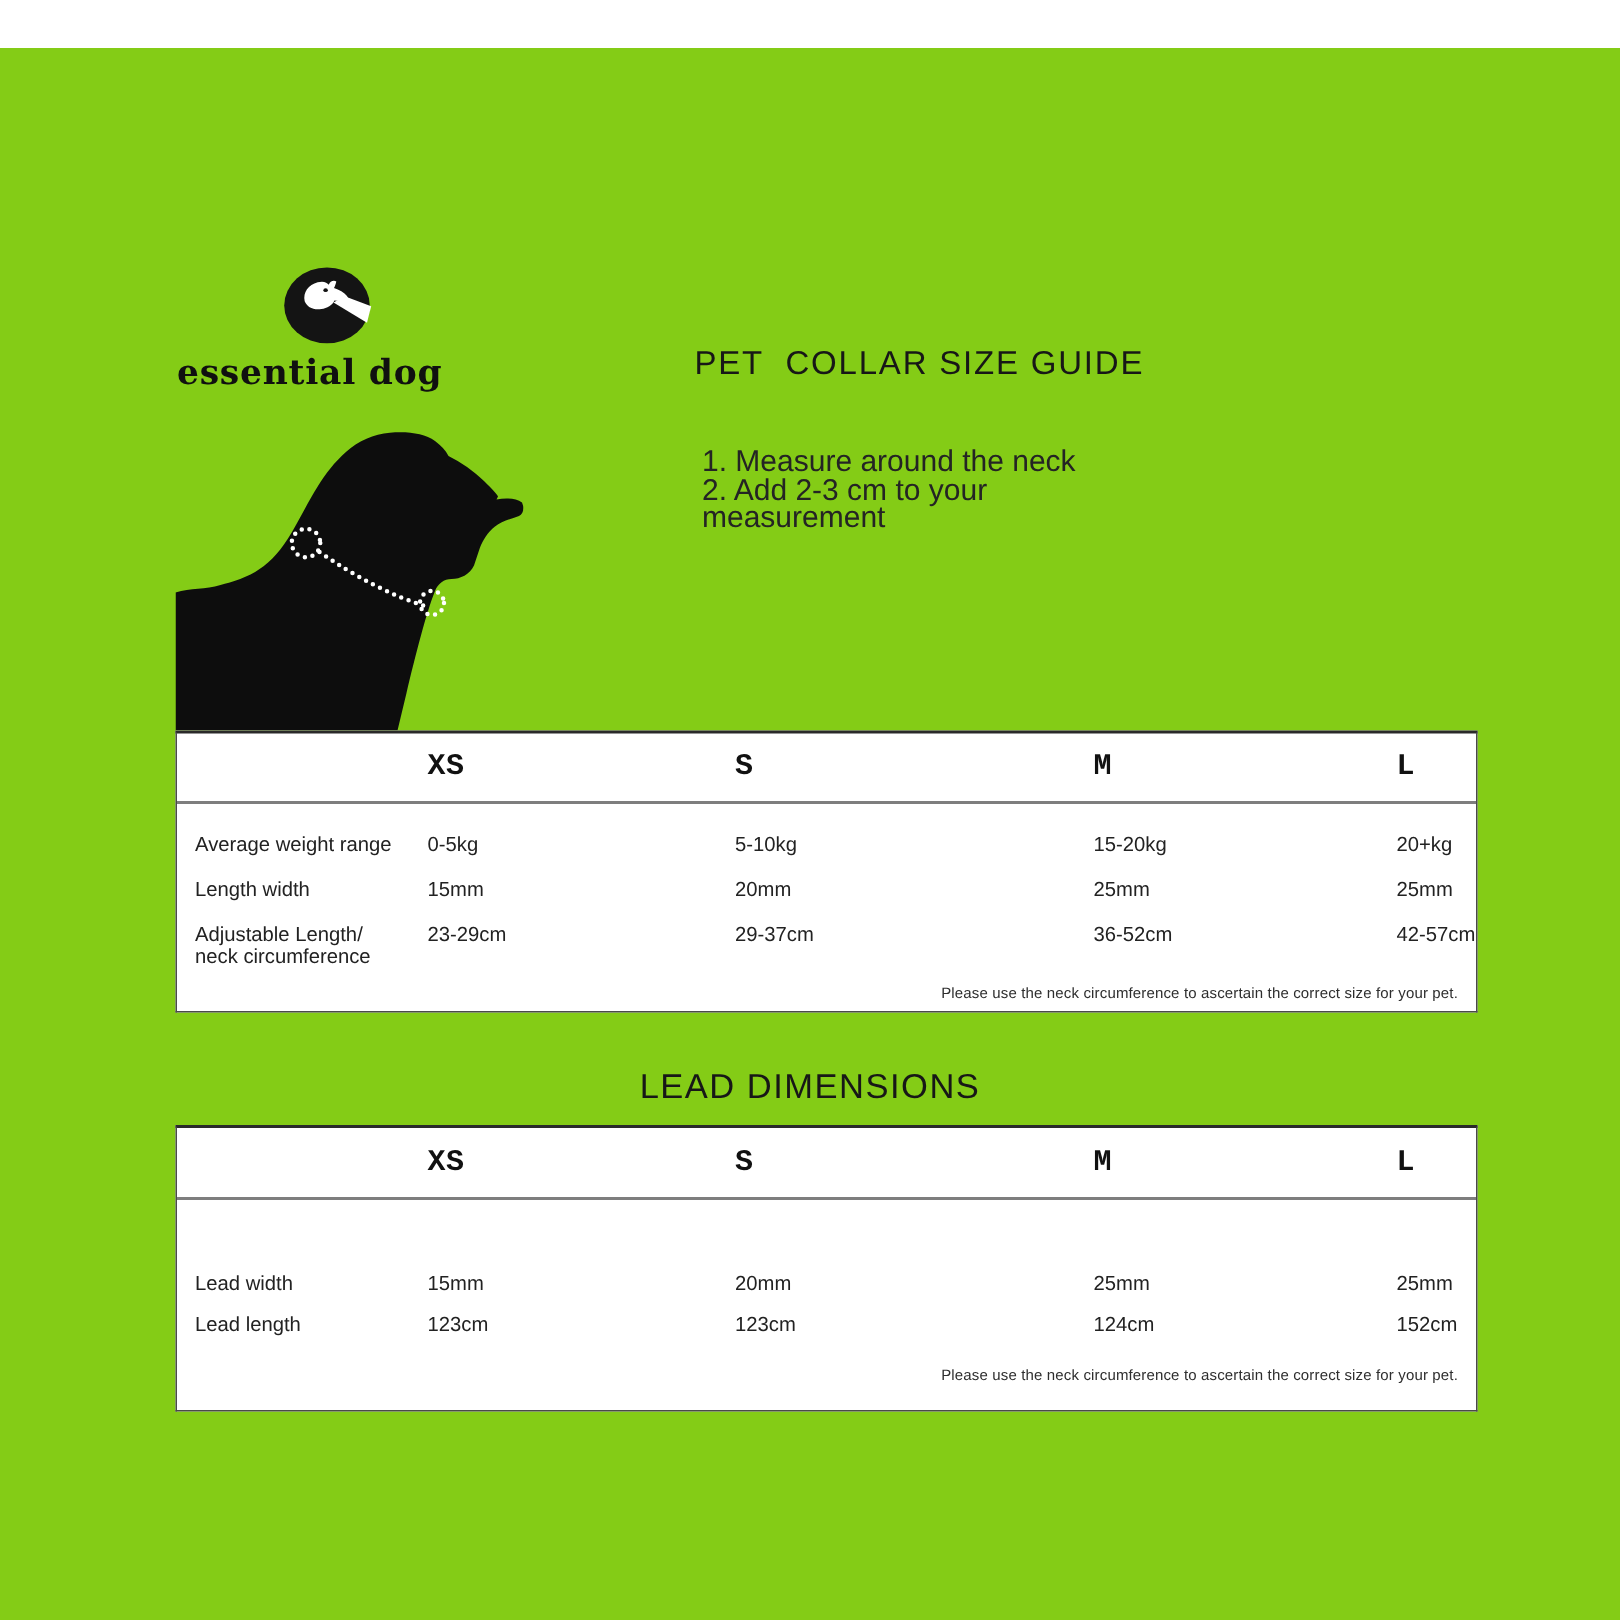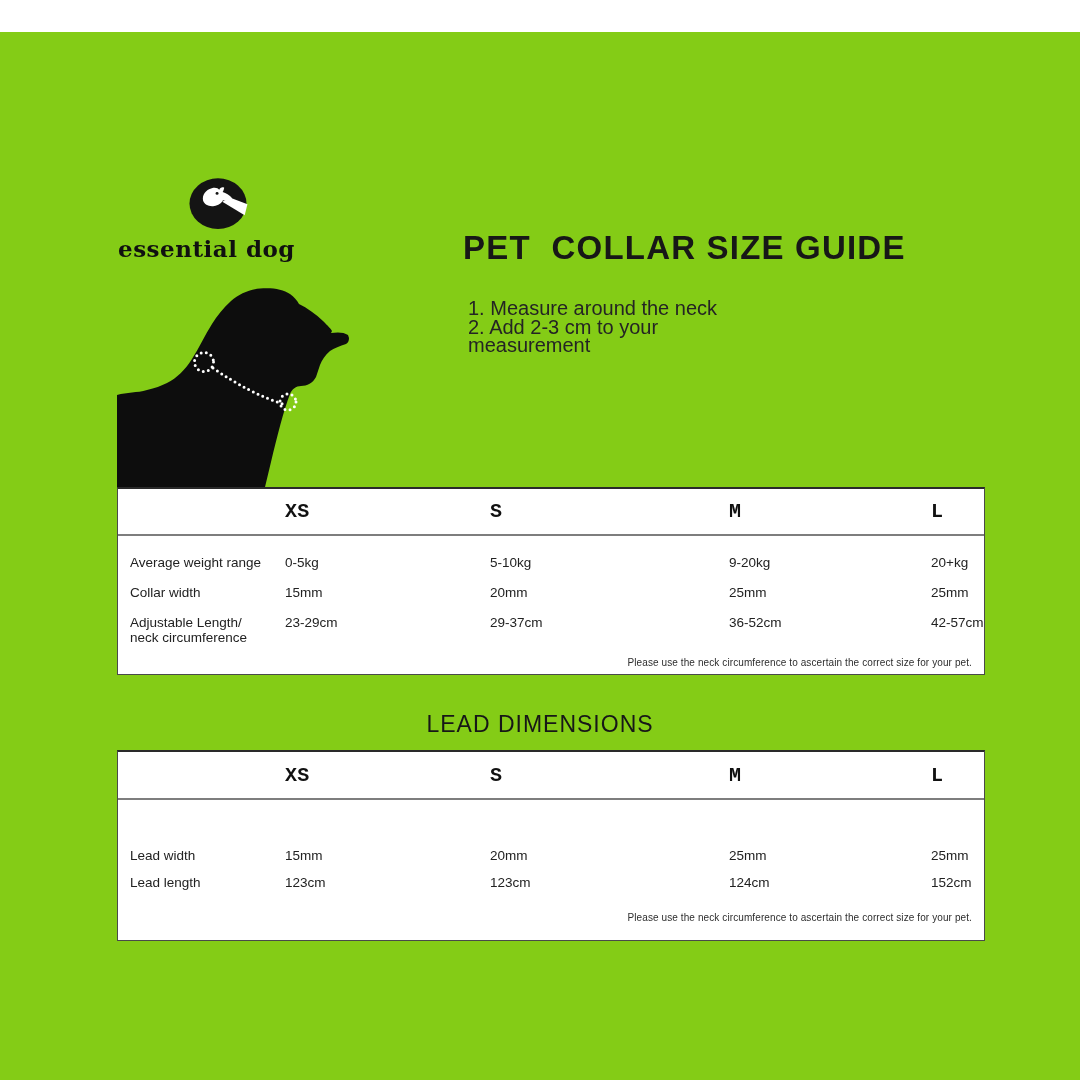--- a/index.html
+++ b/index.html
@@ -17,21 +17,21 @@
   .logo-text{
     position:absolute;left:118px;top:203px;width:164px;
     text-align:center;
     font-family:"DejaVu Serif", serif;
     font-weight:bold;font-size:23px;letter-spacing:0.5px;color:#101010;
     white-space:nowrap;
   }
   
   .title{
     position:absolute;left:463px;top:197px;margin:0;
-    font-size:33px;font-weight:700;letter-spacing:1.2px;color:#171717;
+    font-size:22px;font-weight:400;letter-spacing:1.2px;color:#171717;
     white-space:pre-wrap;
   }
   
   .instructions{
     position:absolute;left:468px;top:267px;width:312px;
     font-size:20px;line-height:18.6px;color:#242424;
   }
   
   .dog{position:absolute;left:117px;top:253px;width:232px;height:202px;}
   
@@ -135,25 +135,25 @@
       <div class="hcell"></div>
       <div class="hcell">XS</div>
       <div class="hcell">S</div>
       <div class="hcell">M</div>
       <div class="hcell">L</div>
     </div>
     <div class="trow trow-1">
       <div class="label">Average weight range</div>
       <div>0-5kg</div>
       <div>5-10kg</div>
-      <div>9-20kg</div>
+      <div>15-20kg</div>
       <div>20+kg</div>
     </div>
     <div class="trow trow-2">
-      <div class="label">Collar width</div>
+      <div class="label">Length width</div>
       <div>15mm</div>
       <div>20mm</div>
       <div>25mm</div>
       <div>25mm</div>
     </div>
     <div class="trow trow-3">
       <div class="label">Adjustable Length/
 neck circumference</div>
       <div>23-29cm</div>
       <div>29-37cm</div>

